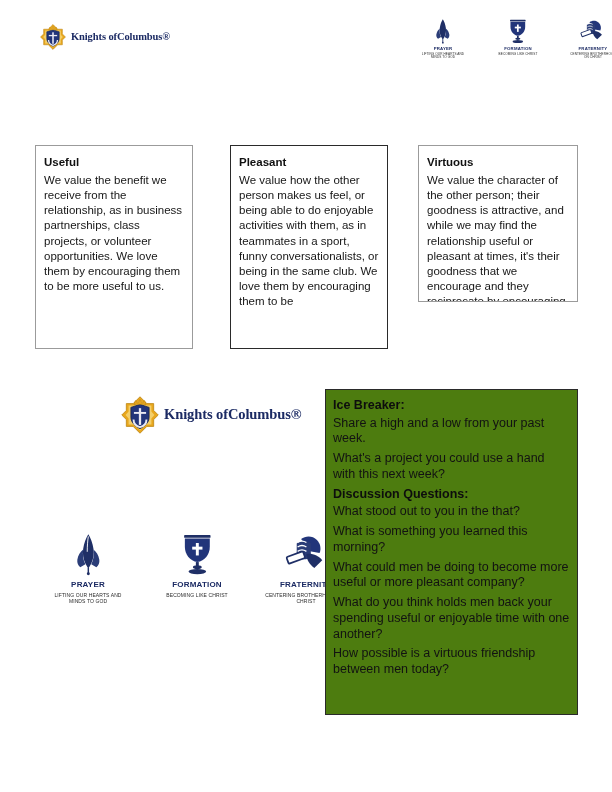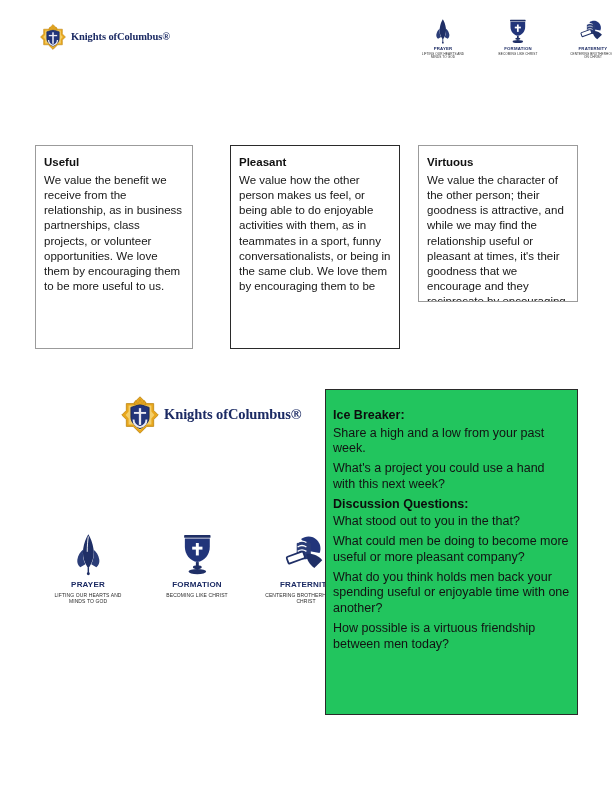--- a/index.html
+++ b/index.html
@@ -122,40 +122,40 @@
     margin: 0 0 3px 0;
     line-height: 1.3;
   }
   .concept-body {
     font-size: 11.5px;
     line-height: 1.32;
     color: #161616;
   }
 
   #box-useful   { left: 35px;  top: 145px; width: 158px; height: 204px; }
-  #box-pleasant { left: 230px; top: 145px; width: 170px; height: 204px; border-color: #2a2a2a; }
+  #box-pleasant { left: 230px; top: 145px; width: 158px; height: 204px; border-color: #2a2a2a; }
   #box-virtuous { left: 418px; top: 145px; width: 160px; height: 157px; }
 
   
   #mid-logo {
     position: absolute;
     left: 121px; top: 396px;
   }
   #mid-logo .kofc-emblem { width: 38px; height: 38px; }
   #mid-logo .kofc-wordmark { font-size: 14.5px; }
 
   
   #discussion-box {
     position: absolute;
     left: 325px; top: 389px;
     width: 253px; height: 326px;
     box-sizing: border-box;
     border: 1px solid #2a2a2a;
-    background: #22c55e;
-    padding: 18px 7px 0 7px;
+    background: #4d7c0f;
+    padding: 8px 7px 0 7px;
     overflow: hidden;
   }
   .disc-heading {
     font-size: 12.5px;
     font-weight: bold;
     color: #0d0d0d;
     margin: 0 0 2px 0;
     line-height: 1.25;
   }
   .disc-item {
@@ -337,17 +337,18 @@
 
 <div id="discussion-box">
   <div class="disc-heading">Ice Breaker:</div>
   <ul class="disc-list">
     <li class="disc-item">Share a high and a low from your past week.</li>
     <li class="disc-item">What's a project you could use a hand with this next week?</li>
   </ul>
   <div class="disc-heading">Discussion Questions:</div>
   <ul class="disc-list">
     <li class="disc-item">What stood out to you in the that?</li>
+    <li class="disc-item">What is something you learned this morning?</li>
     <li class="disc-item">What could men be doing to become more useful or more pleasant company?</li>
     <li class="disc-item">What do you think holds men back your spending useful or enjoyable time with one another?</li>
     <li class="disc-item">How possible is a virtuous friendship between men today?</li>
   </ul>
 </div>
 
 </body></html>

